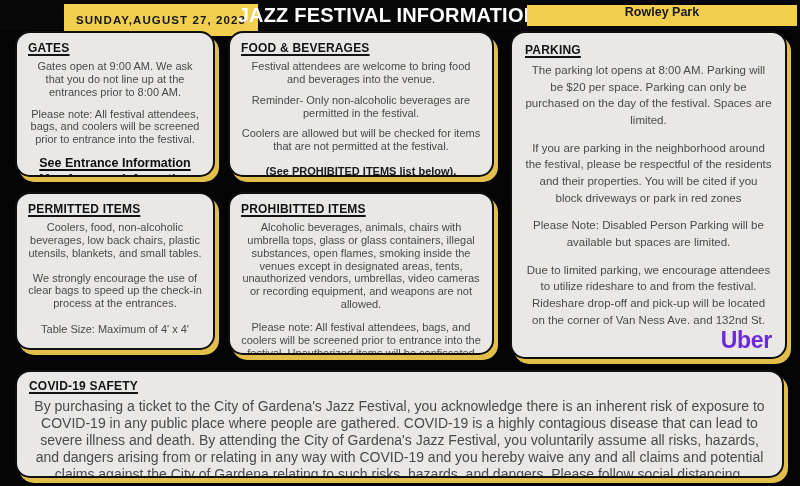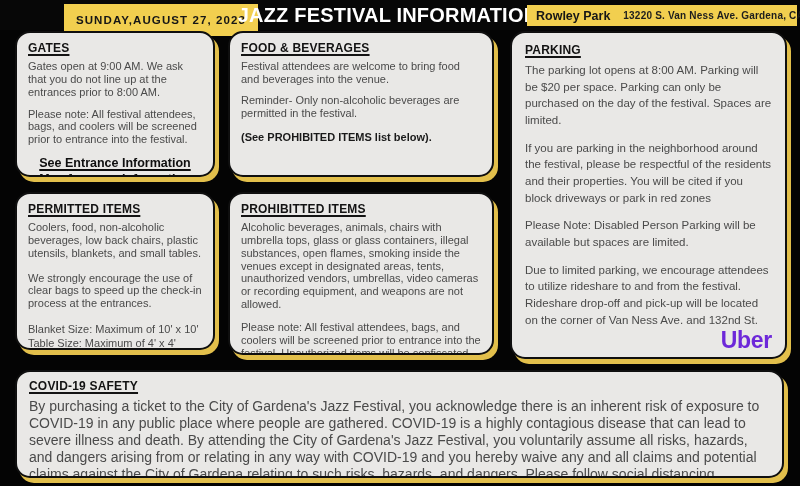--- a/index.html
+++ b/index.html
@@ -22,35 +22,35 @@
     display:flex;align-items:center;justify-content:center;
   }
   .date-box span{font-size:11.5px;font-weight:bold;letter-spacing:1.1px;color:#161616;white-space:nowrap;}
   .page-title{
     position:absolute;left:260px;top:0;width:256px;height:30px;margin:0;
     display:flex;align-items:center;justify-content:center;
     color:#fff;font-size:20px;font-weight:bold;letter-spacing:.2px;white-space:nowrap;
   }
   .venue-box{
     position:absolute;left:527px;top:5px;width:270px;height:21px;background:var(--yellow);
-    display:flex;align-items:center;padding:0 9px;gap:13px;
+    display:flex;align-items:center;padding:0 9px;gap:13px;flex-direction:column;
   }
   .venue-name{font-size:12.5px;font-weight:bold;color:#161616;white-space:nowrap;}
   .venue-address{font-size:10px;font-weight:bold;letter-spacing:.2px;color:#1d1d1d;white-space:nowrap;}
   
   .card{
     position:absolute;background:var(--card-bg);border:2px solid #0f0f0f;border-radius:15px;
     box-shadow:4px 5px 0 var(--shadow-yellow);
     padding:8px 11px;overflow:hidden;color:var(--body);
   }
   .card-title{
     font-size:12px;font-weight:bold;color:var(--ink);letter-spacing:.2px;margin:0 0 5px 0;
     text-decoration:underline;text-decoration-thickness:2px;text-underline-offset:2px;
   }
-  .card p{margin:0 0 9px 0;font-size:11px;line-height:1.17;}
+  .card p{margin:0 0 9px 0;font-size:11px;line-height:1.17;text-align:center;}
   .card p:last-child{margin-bottom:0;}
   .card-gates{left:15px;top:31px;width:200px;height:146px;}
   .card-food{left:228px;top:31px;width:266px;height:146px;}
   .card-food p{margin-bottom:8px;}
   .card-parking{left:510px;top:31px;width:277px;height:328px;padding:10px 13px;}
   .card-parking p{font-size:11.5px;line-height:1.45;margin-bottom:11px;}
   .card-permitted{left:15px;top:192px;width:200px;height:158px;}
   .card-permitted p{margin-bottom:12px;}
   .card-prohibited{left:228px;top:192px;width:266px;height:163px;}
   .card-prohibited p{margin-bottom:10px;}
@@ -88,38 +88,38 @@
     <h2 class="card-title">GATES</h2>
     <p>Gates open at 9:00 AM. We ask  that you do not line up at the entrances prior to 8:00 AM.</p>
     <p>Please note: All festival attendees, bags, and coolers will be screened prior to entrance into the festival.</p>
     <a class="map-link">See Entrance Information Map for more information</a>
   </section>
 
   <section class="card card-food">
     <h2 class="card-title">FOOD &amp; BEVERAGES</h2>
     <p>Festival attendees are welcome to bring food and beverages into the venue.</p>
     <p>Reminder- Only non-alcoholic beverages are permitted in the festival.</p>
+    <p>Coolers are allowed but will be checked for items that are not permitted at the festival.</p>
     <p class="bold-note" style="margin-top:12px">(See PROHIBITED ITEMS list below).</p>
   </section>
 
   <section class="card card-parking">
     <h2 class="card-title">PARKING</h2>
     <p>The parking lot opens at 8:00 AM. Parking will be $20 per space. Parking can only be purchased on the day of the festival. Spaces are limited.</p>
     <p>If you are parking in the neighborhood around the festival, please be respectful of the residents and their properties. You will be cited if you block driveways or park in red zones</p>
     <p>Please Note: Disabled Person Parking will be available but spaces are limited.</p>
     <p>Due to limited parking, we encourage attendees to utilize rideshare to and from the festival. Rideshare drop-off and pick-up will be located on the corner of Van Ness Ave. and 132nd St.</p>
     <span class="uber-logo">Uber</span>
   </section>
 
   <section class="card card-permitted">
     <h2 class="card-title">PERMITTED ITEMS</h2>
     <p>Coolers, food, non-alcoholic beverages, low back chairs, plastic utensils, blankets, and small tables.</p>
     <p>We strongly encourage the use of clear bags to speed up the check-in process at the entrances.</p>
     <div class="sizes">
-      <p>Blanket Size: Maximum of 10' x 10'</p>
       <p>Table Size: Maximum of 4' x 4'</p>
     </div>
   </section>
 
   <section class="card card-prohibited">
     <h2 class="card-title">PROHIBITTED ITEMS</h2>
     <p>Alcoholic beverages, animals, chairs with umbrella tops, glass or glass containers, illegal substances, open flames, smoking inside the venues except in designated areas, tents, unauthorized vendors, umbrellas, video cameras or recording equipment, and weapons are not allowed.</p>
     <p>Please note: All festival attendees, bags, and coolers will be screened prior to entrance into the festival. Unauthorized items will be confiscated or will need to be returned to your vehicle prior to entering the venue.</p>
   </section>
 

